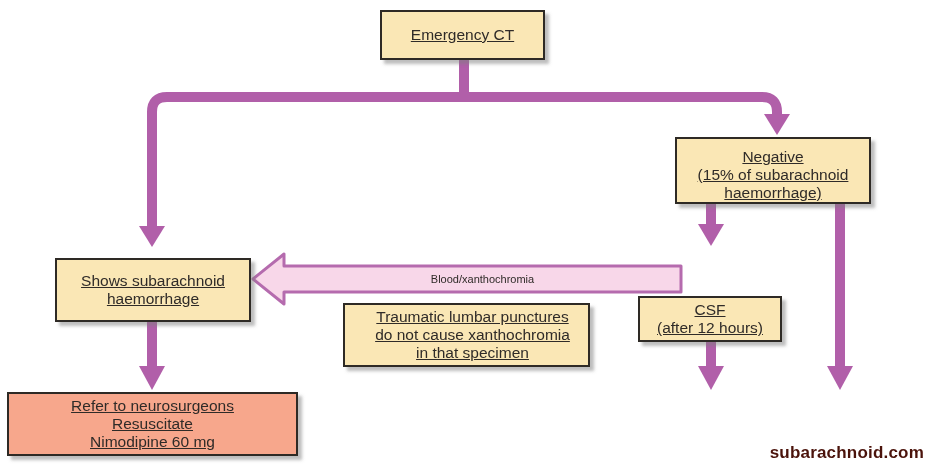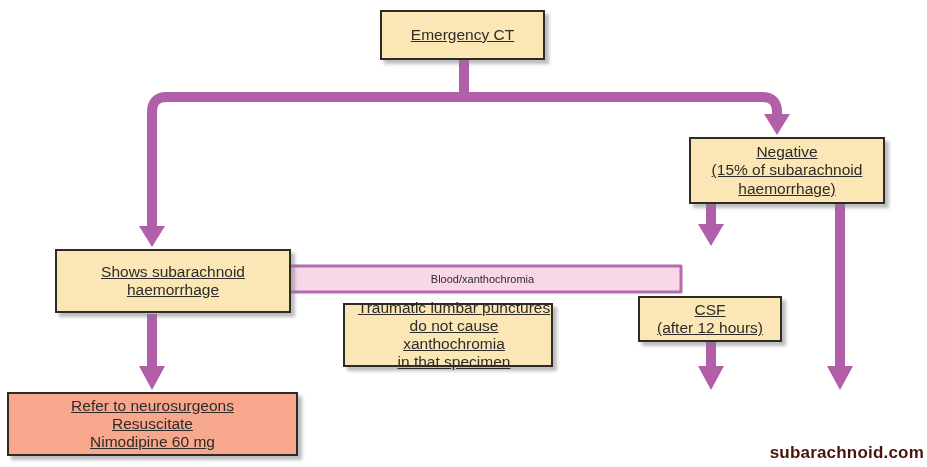--- a/index.html
+++ b/index.html
@@ -100,37 +100,37 @@
     <path class="connector" d="M 152 314 L 152 368"></path>
     <polygon class="arrowhead" points="139,366 165,366 152,390"></polygon>
 
     <polygon class="pink-arrow" points="253,279 284,254 284,266 681,266 681,292 284,292 284,304"></polygon>
   </svg>
 
   <div class="node" style="left:380px; top:10px; width:165px; height:50px;">
     <span class="node-label">Emergency CT</span>
   </div>
 
-  <div class="node" style="left:689px; top:137px; width:196px; height:67px;">
+  <div class="node" style="left:675px; top:137px; width:196px; height:67px;align-items:flex-end;">
     <span class="node-label">Negative
 (15% of subarachnoid
 haemorrhage)</span>
   </div>
 
-  <div class="node" style="left:55px; top:249px; width:236px; height:64px;">
+  <div class="node" style="left:55px; top:258px; width:196px; height:64px;">
     <span class="node-label">Shows subarachnoid
 haemorrhage</span>
   </div>
 
   <div class="node" style="left:638px; top:248px; width:144px; height:46px;margin-top:48px;">
     <span class="node-label">CSF
 (after 12 hours)</span>
   </div>
 
-  <div class="node" style="left:343px; top:303px; width:210px; height:64px;padding-left:12px;">
+  <div class="node" style="left:343px; top:303px; width:247px; height:64px;padding-left:12px;">
     <span class="node-label">Traumatic lumbar punctures
 do not cause xanthochromia
 in that specimen</span>
   </div>
 
   <div class="node action" style="left:7px; top:392px; width:291px; height:64px;">
     <span class="node-label">Refer to neurosurgeons
 Resuscitate
 Nimodipine 60 mg</span>
   </div>

